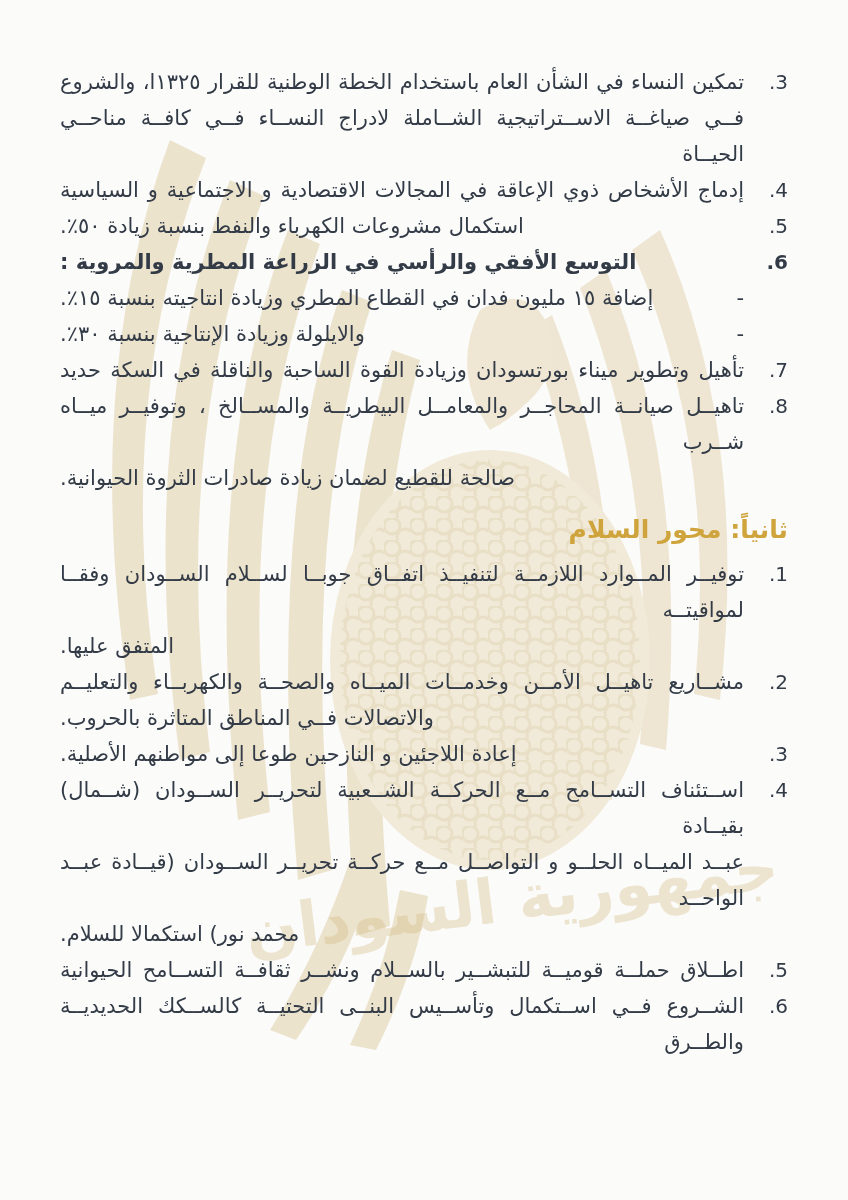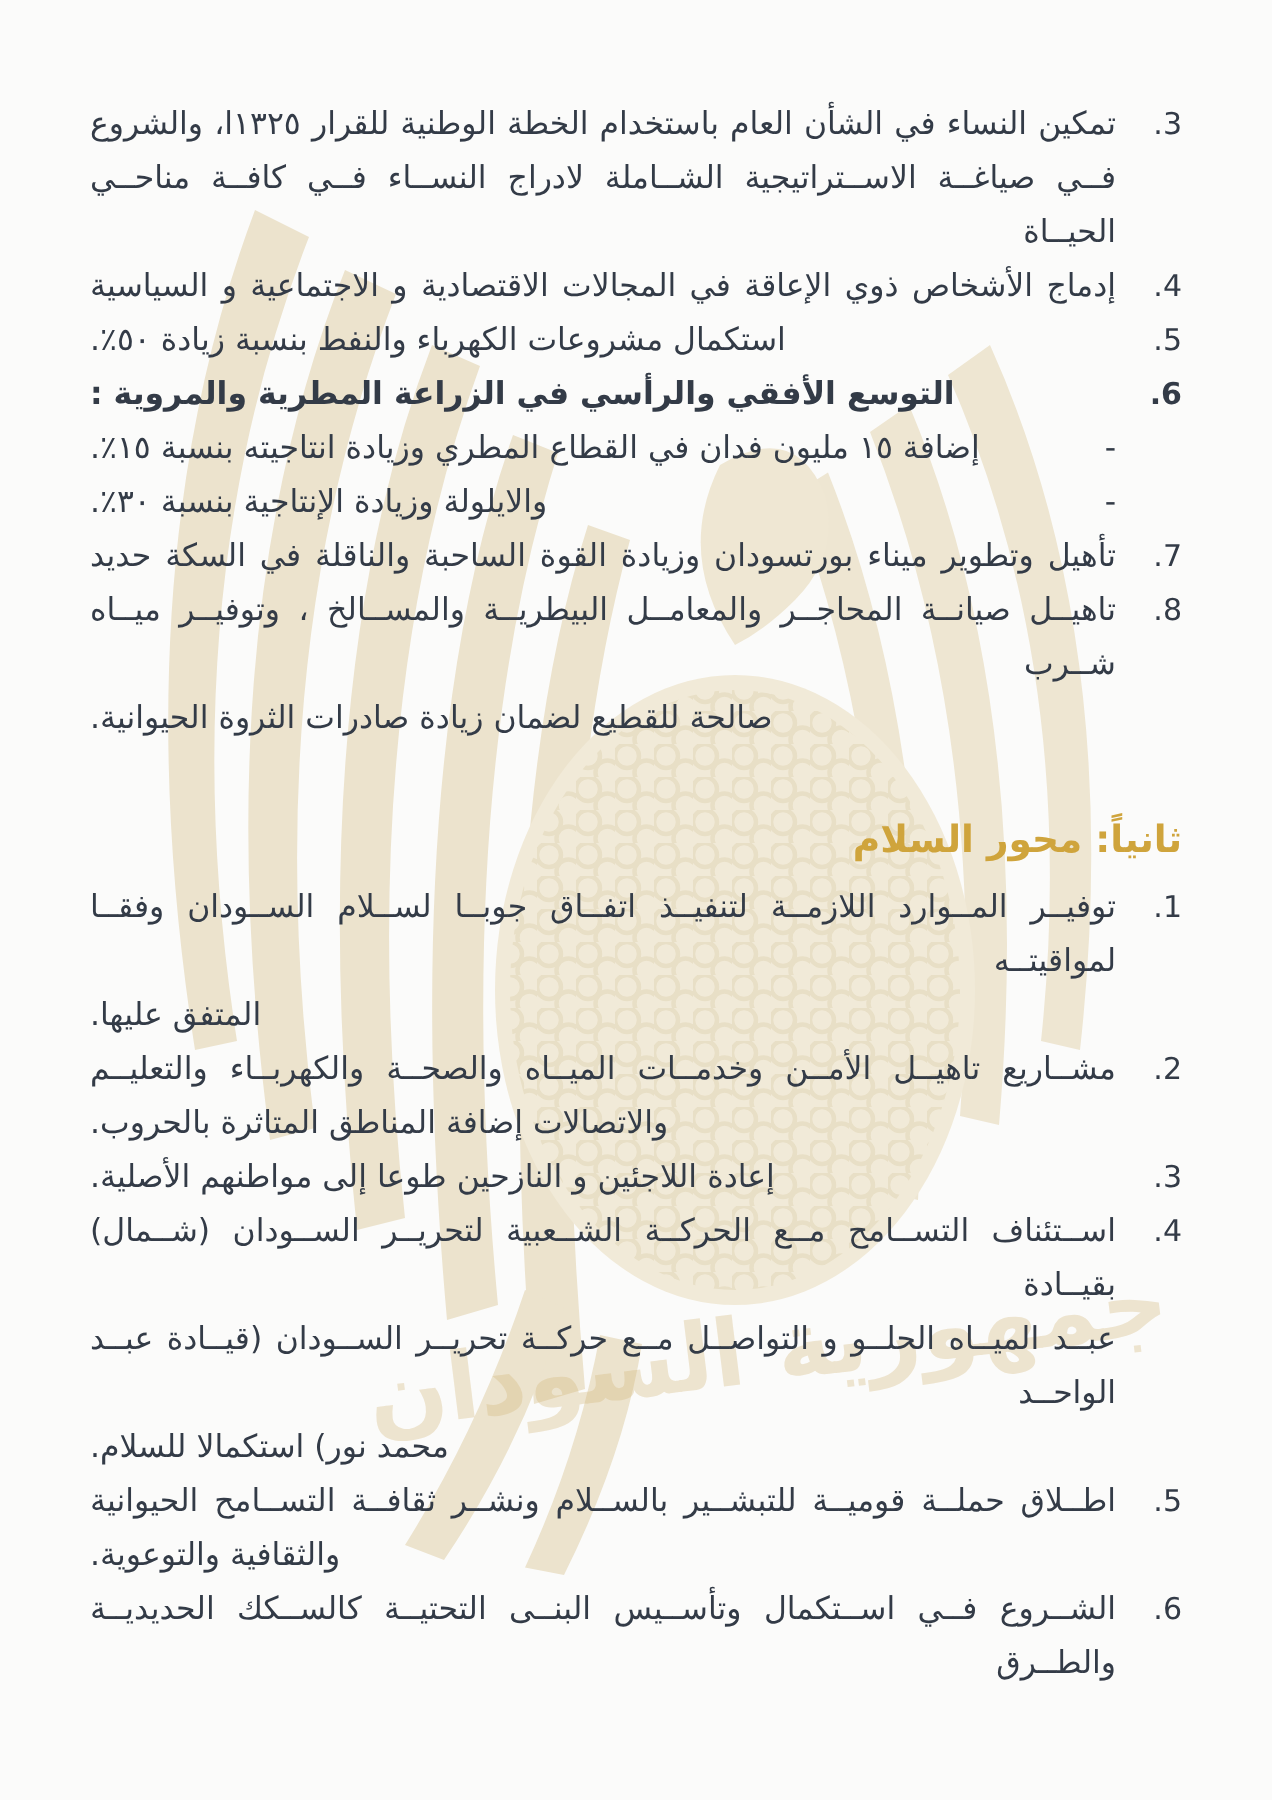--- a/index.html
+++ b/index.html
@@ -27,21 +27,21 @@
     flex:0 0 44px;text-align:right;direction:rtl;
     font-size:20px;color:#333b47;
   }
   .dash-row{margin-right:44px;}
   .dash-row .num{flex:0 0 22px;font-size:21px;}
   .body-col{flex:1 1 auto;min-width:0;}
   .line{display:block;text-align:left;}
   .line.j{text-align:justify;text-align-last:justify;}
   .bold{font-weight:bold;}
   .section-heading{
-    margin:44px 0 6px 0;
+    margin:14px 0 6px 0;
     color:#cfa43c;font-size:25px;font-weight:bold;line-height:40px;
     text-align:right;
   }
 </style>
 </head>
 <body>
 
 <div class="page">
 
   <div class="watermark">
@@ -141,42 +141,41 @@
           <span class="num">1.</span>
           <div class="body-col">
             <span class="line j">توفيــر المــوارد اللازمــة لتنفيــذ اتفــاق جوبــا لســلام الســودان وفقــا لمواقيتــه</span>
             <span class="line">المتفق عليها.</span>
           </div>
         </div>
         <div class="row">
           <span class="num">2.</span>
           <div class="body-col">
             <span class="line j">مشــاريع تاهيــل الأمــن وخدمــات الميــاه والصحــة والكهربــاء والتعليــم</span>
-            <span class="line">والاتصالات إضافة المناطق المتاثرة بالحروب.</span>
+            <span class="line">والاتصالات فــي المناطق المتاثرة بالحروب.</span>
           </div>
         </div>
         <div class="row">
           <span class="num">3.</span>
           <div class="body-col">
             <span class="line">إعادة اللاجئين و النازحين طوعا إلى مواطنهم الأصلية.</span>
           </div>
         </div>
         <div class="row">
           <span class="num">4.</span>
           <div class="body-col">
             <span class="line j">اســتئناف التســامح مــع الحركــة الشــعبية لتحريــر الســودان (شــمال) بقيــادة</span>
             <span class="line j">عبــد الميــاه الحلــو و التواصــل مــع حركــة تحريــر الســودان (قيــادة عبــد الواحــد</span>
             <span class="line">محمد نور) استكمالا للسلام.</span>
           </div>
         </div>
         <div class="row">
           <span class="num">5.</span>
           <div class="body-col">
             <span class="line j">اطــلاق حملــة قوميــة للتبشــير بالســلام ونشــر ثقافــة التســامح الحيوانية</span>
-            <span class="line">والثقافية والتوعوية.</span>
           </div>
         </div>
         <div class="row">
           <span class="num">6.</span>
           <div class="body-col">
             <span class="line j">الشــروع فــي اســتكمال وتأســيس البنــى التحتيــة كالســكك الحديديــة والطــرق</span>
           </div>
         </div>
       </div>
   </div>

